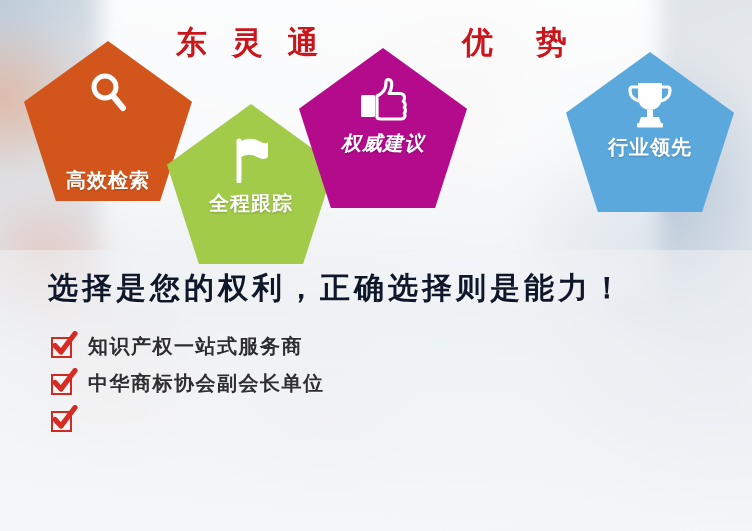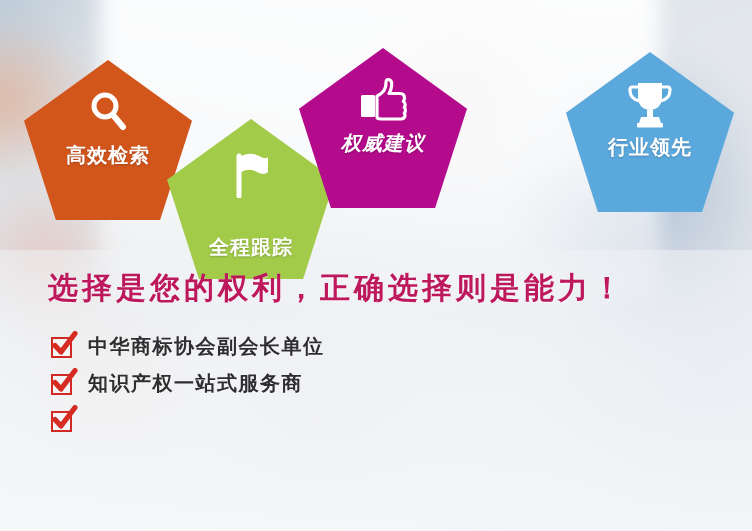--- a/index.html
+++ b/index.html
@@ -115,38 +115,38 @@
   .pent .pent-label {
     margin-top: 4px;
     color: #ffffff;
     font-size: 20px;
     font-weight: bold;
     letter-spacing: 1px;
     text-shadow: 0 1px 2px rgba(0,0,0,0.22);
     white-space: nowrap;
   }
   
-  .pent-1 { left: 24px;  top: 60px;  }
-  .pent-2 { left: 167px; top: 119px; gap: 29px; }
+  .pent-1 { left: 24px;  top: 41px; gap: 44px;  }
+  .pent-2 { left: 167px; top: 104px; }
   .pent-3 { left: 299px; top: 48px; font-style: italic;  }
   .pent-4 { left: 440px; top: 100px; }
   .pent-5 { left: 566px; top: 52px; text-align: center;  }
 
   .pent-2 .icon-wrap { margin-top: 30px; }
   .pent-4 .icon-wrap { margin-top: 30px; }
 
   
   .slogan {
     position: absolute;
     left: 48px;
     top: 268px;
     z-index: 6;
     font-size: 30px;
     font-weight: bold;
-    color: #be185d;
+    color: #0f172a;
     letter-spacing: 4px;
     white-space: nowrap;
     text-shadow: 0 1px 1px rgba(255,255,255,0.6);
   }
 
   
   .checklist {
     position: absolute;
     left: 50px;
     top: 328px;
@@ -194,20 +194,24 @@
 <body>
 
 <div id="banner">
 
   <div class="bg-layer">
     <div class="bg-base"></div>
     <div class="bg-panel"></div>
     <div class="bg-lower-wash"></div>
   </div>
 
+  <div class="title-row">
+    <div class="brand-title">东 灵 通</div>
+    <div class="brand-sub">优  势</div>
+  </div>
 
   <div class="pentagons">
 
     <div class="pent pent-1" style="background:#d2551c">
       <div class="icon-wrap">
         <svg width="40" height="44" viewBox="0 0 40 44" aria-hidden="true">
           <circle cx="17" cy="16" r="11" fill="none" stroke="#ffffff" stroke-width="5"></circle>
           <line x1="25" y1="25" x2="35" y2="37" stroke="#ffffff" stroke-width="6" stroke-linecap="round"></line>
         </svg>
       </div>
@@ -255,31 +259,31 @@
 
   <div class="checklist">
 
     <div class="check-item">
       <div class="check-box">
         <span class="box"></span>
         <svg viewBox="0 0 28 28" aria-hidden="true">
           <path d="M5 14.5 L11 21 L25 2.5" fill="none" stroke="#d52b22" stroke-width="5.2" stroke-linecap="round" stroke-linejoin="round"></path>
         </svg>
       </div>
-      <div class="check-text">中华商标协会副会长单位</div>
+      <div class="check-text">知识产权一站式服务商</div>
     </div>
 
     <div class="check-item">
       <div class="check-box">
         <span class="box"></span>
         <svg viewBox="0 0 28 28" aria-hidden="true">
           <path d="M5 14.5 L11 21 L25 2.5" fill="none" stroke="#d52b22" stroke-width="5.2" stroke-linecap="round" stroke-linejoin="round"></path>
         </svg>
       </div>
-      <div class="check-text">知识产权一站式服务商</div>
+      <div class="check-text">中华商标协会副会长单位</div>
     </div>
 
 
     <div class="check-item">
       <div class="check-box">
         <span class="box"></span>
         <svg viewBox="0 0 28 28" aria-hidden="true">
           <path d="M5 14.5 L11 21 L25 2.5" fill="none" stroke="#d52b22" stroke-width="5.2" stroke-linecap="round" stroke-linejoin="round"></path>
         </svg>
       </div>

